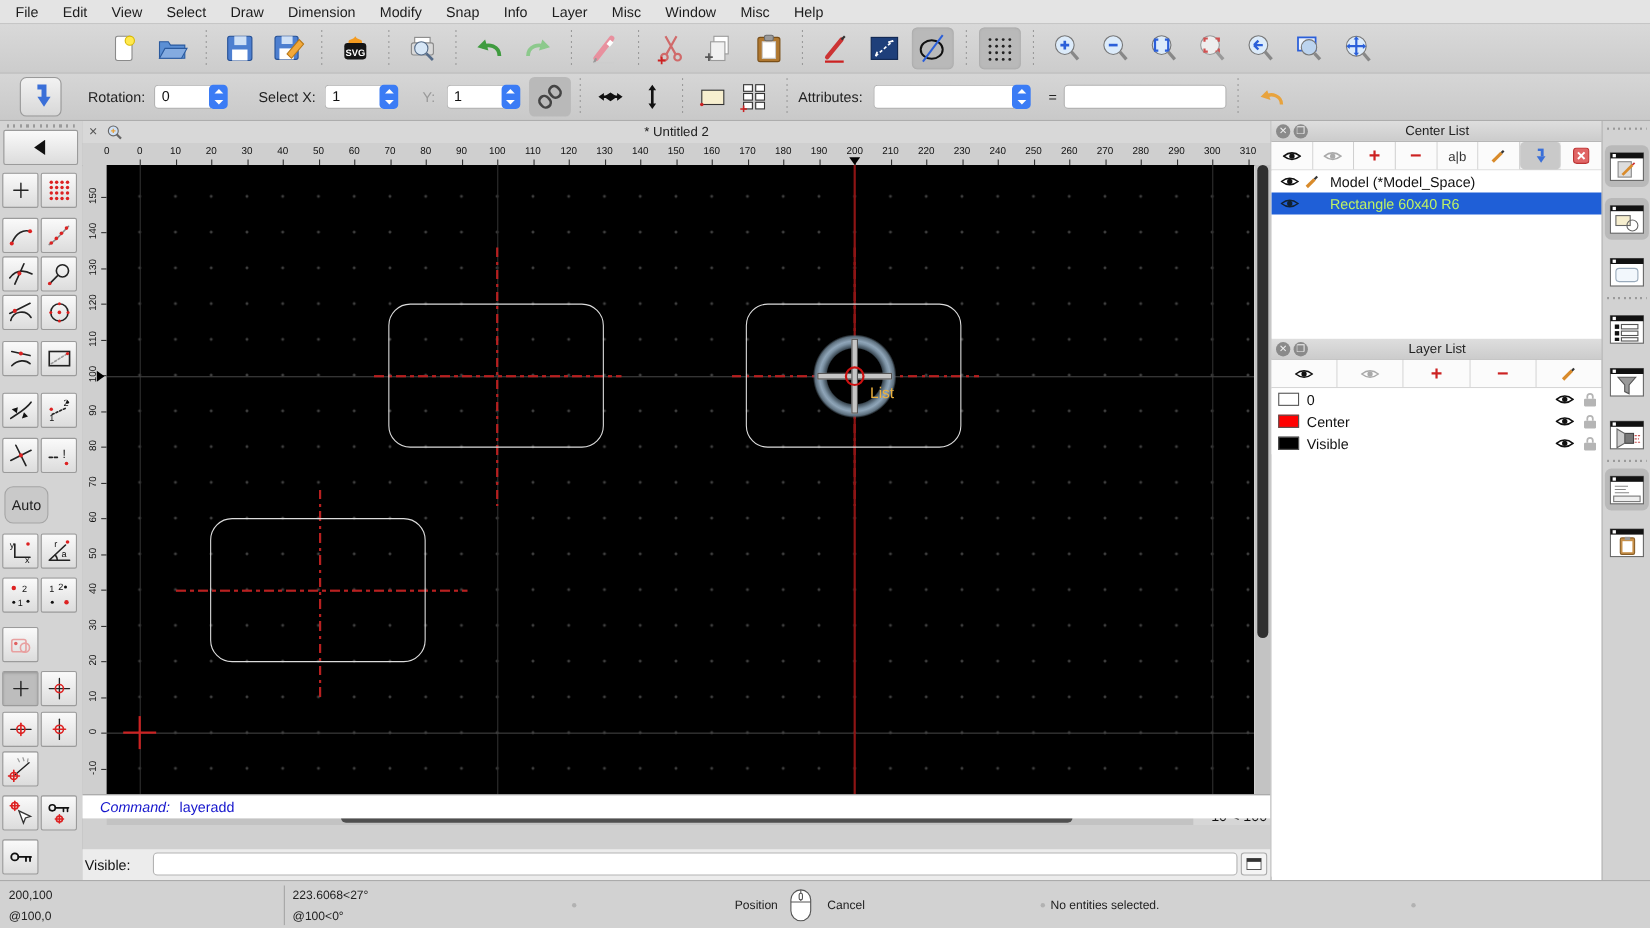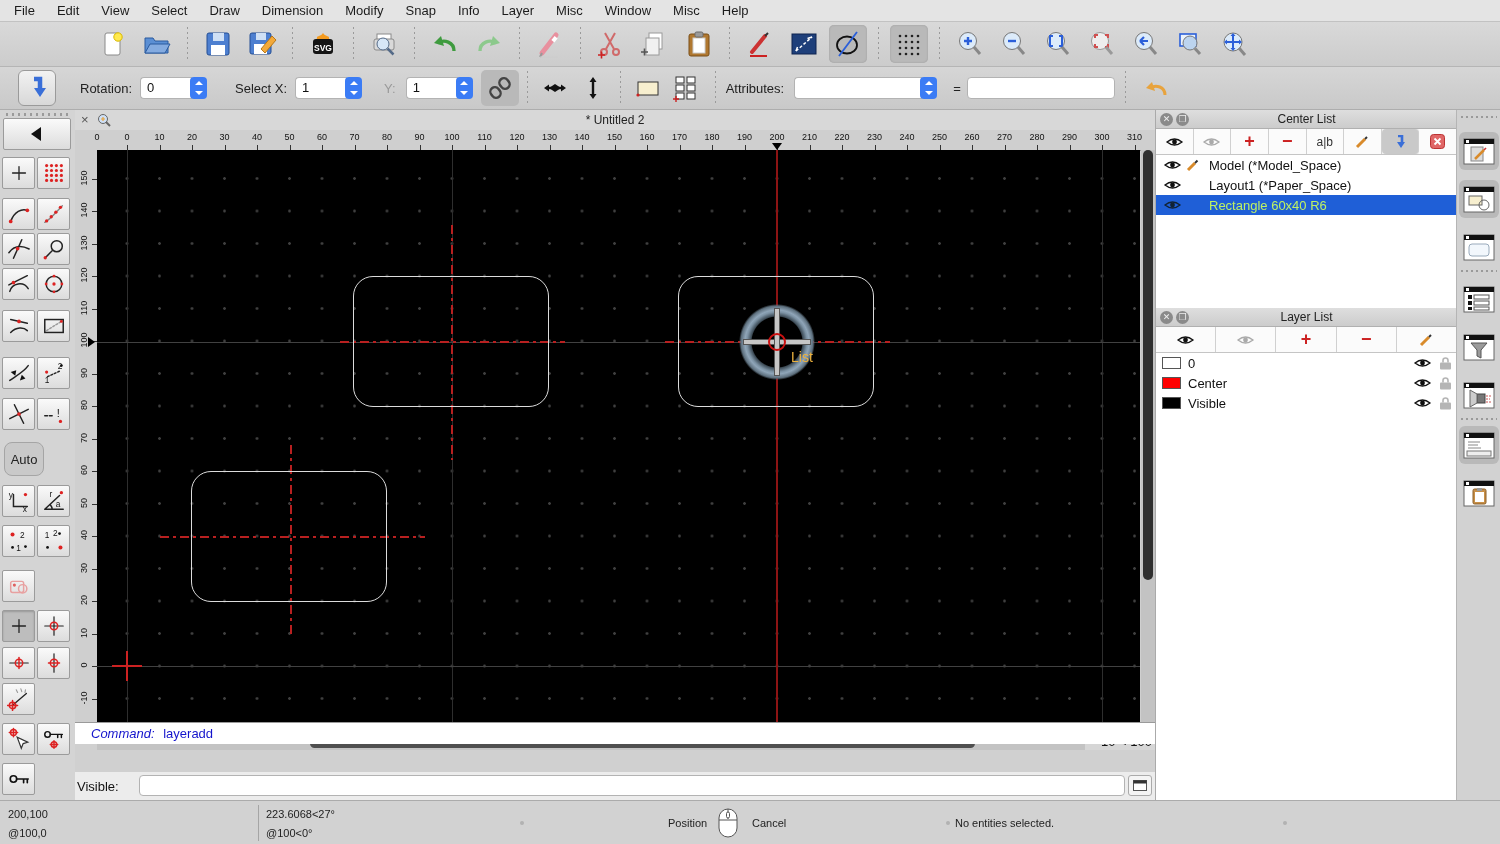--- a/index.html
+++ b/index.html
@@ -814,27 +814,20 @@
           <svg width="17" height="12" style="margin:0 5px 0 8px;">
               <path d="M1 6Q8.5 0 16 6 8.5 12 1 6Z" fill="none" stroke="#111" stroke-width="1.4"></path>
               <circle cx="8.5" cy="6" r="2.4" fill="#111"></circle>
             </svg>
           <svg width="14" height="13" style="margin-right:9px;">
               <path d="M2 11L9 4" stroke="#d98b2b" stroke-width="3"></path>
               <path d="M9 4l2.5-2.5" stroke="#333" stroke-width="2"></path>
             </svg>
           <span>Model (*Model_Space)</span>
         </div>
-        <div class="lrow">
-          <svg width="17" height="12" style="margin:0 28px 0 8px;">
-              <path d="M1 6Q8.5 0 16 6 8.5 12 1 6Z" fill="none" stroke="#111" stroke-width="1.4"></path>
-              <circle cx="8.5" cy="6" r="2.4" fill="#111"></circle>
-            </svg>
-          <span>Layout1 (*Paper_Space)</span>
-        </div>
         <div class="lrow sel">
           <svg width="17" height="12" style="margin:0 28px 0 8px;">
               <path d="M1 6Q8.5 0 16 6 8.5 12 1 6Z" fill="none" stroke="#123" stroke-width="1.4"></path>
               <circle cx="8.5" cy="6" r="2.4" fill="#123"></circle>
             </svg>
           <span>Rectangle 60x40 R6</span>
         </div>
       </div>
 
       <div class="ptitle">

